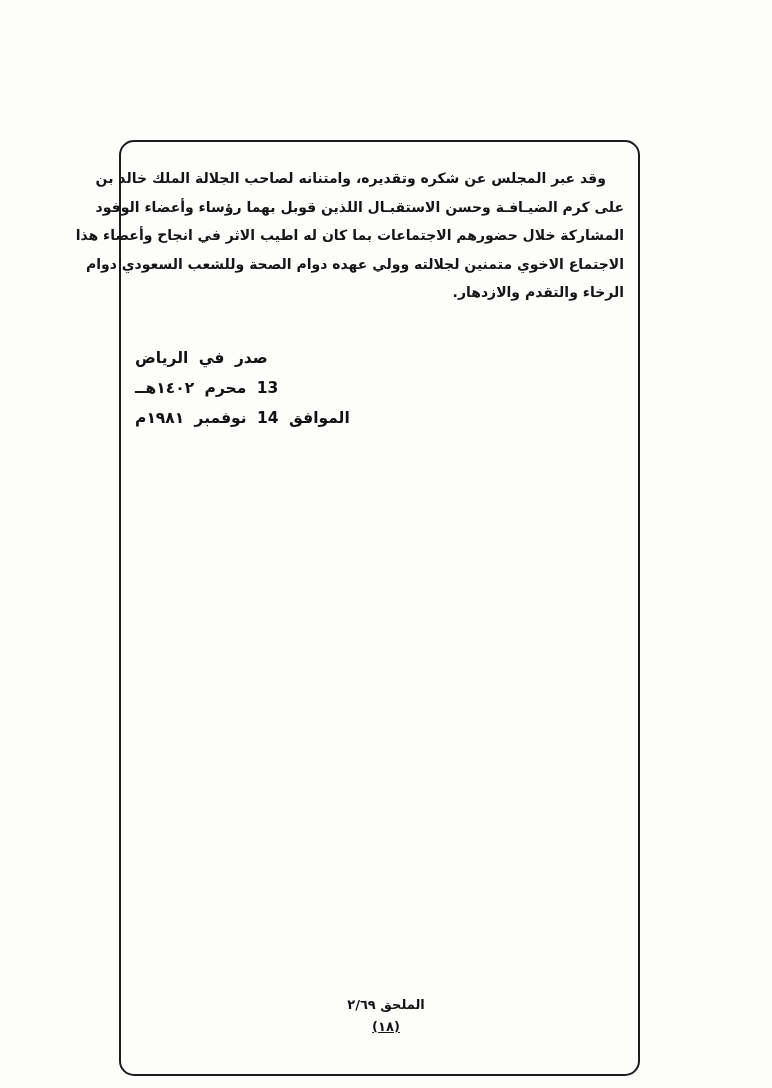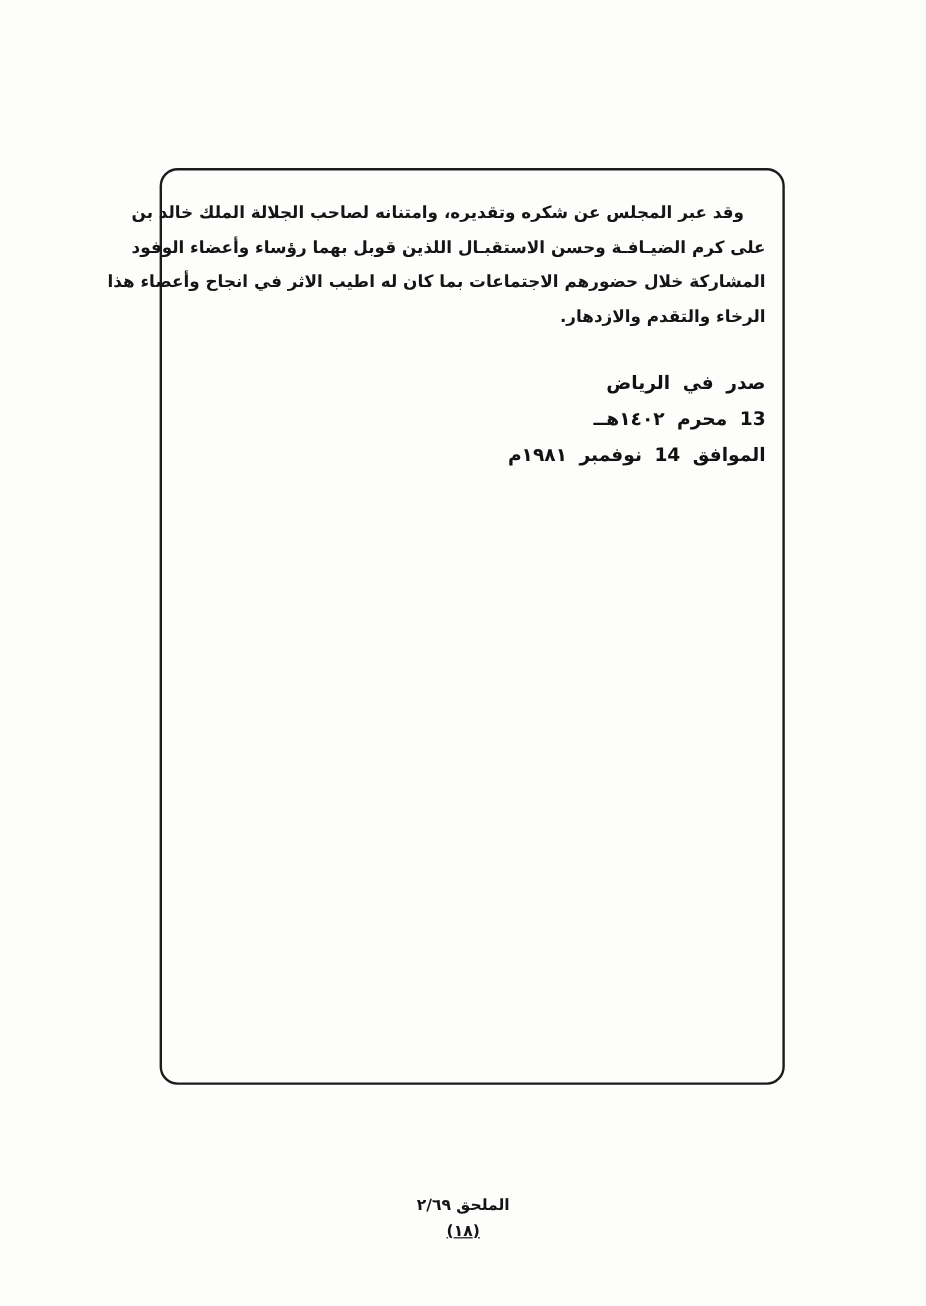--- a/index.html
+++ b/index.html
@@ -10,24 +10,24 @@
     width: 772px;
     height: 1088px;
     position: relative;
     background: #fdfdfc;
     color: #161616;
     font-family: "DejaVu Sans", sans-serif;
     overflow: hidden;
   }
   .frame-box {
     position: absolute;
-    left: 133px;
+    left: 119px;
     top: 140px;
     width: 521px;
-    height: 764px;
+    height: 936px;
     box-sizing: border-box;
     border: 2px solid #1c1c1c;
     border-radius: 15px;
     padding: 22px 14px 0 14px;
     background: transparent;
   }
   .paragraph {
     direction: rtl;
   }
   .pline {
@@ -42,23 +42,23 @@
     color: #151515;
   }
   .pline.indent {
     padding-right: 18px;
   }
   .pline.lastline {
     text-align: right;
     text-align-last: right;
   }
   .issuance {
-    margin-top: 26px;
+    margin-top: 36px;
     direction: rtl;
-    text-align: right;
+    text-align: left;
   }
   .iline {
     direction: rtl;
     font-size: 15.5px;
     font-weight: bold;
     line-height: 30px;
     word-spacing: 5px;
     color: #121212;
   }
   .page-footer {
@@ -88,20 +88,21 @@
 <body>
 
 <div class="page">
 
   <div class="frame-box">
 
     <div class="paragraph">
       <div class="pline indent">وقد عبر المجلس عن شكره وتقديره، وامتنانه لصاحب الجلالة الملك خالد بن</div>
       <div class="pline">على كرم الضيـافـة وحسن الاستقبـال اللذين قوبل بهما رؤساء وأعضاء الوفود</div>
       <div class="pline">المشاركة خلال حضورهم الاجتماعات بما كان له اطيب الاثر في انجاح وأعضاء هذا</div>
+      <div class="pline">الاجتماع الاخوي متمنين لجلالته وولي عهده دوام الصحة وللشعب السعودي دوام</div>
       <div class="pline lastline">الرخاء والتقدم والازدهار.</div>
     </div>
 
     <div class="issuance">
       <div class="iline">صدر في الرياض</div>
       <div class="iline">13 محرم ١٤٠٢هــ</div>
       <div class="iline">الموافق 14 نوفمبر ١٩٨١م</div>
     </div>
 
   </div>

